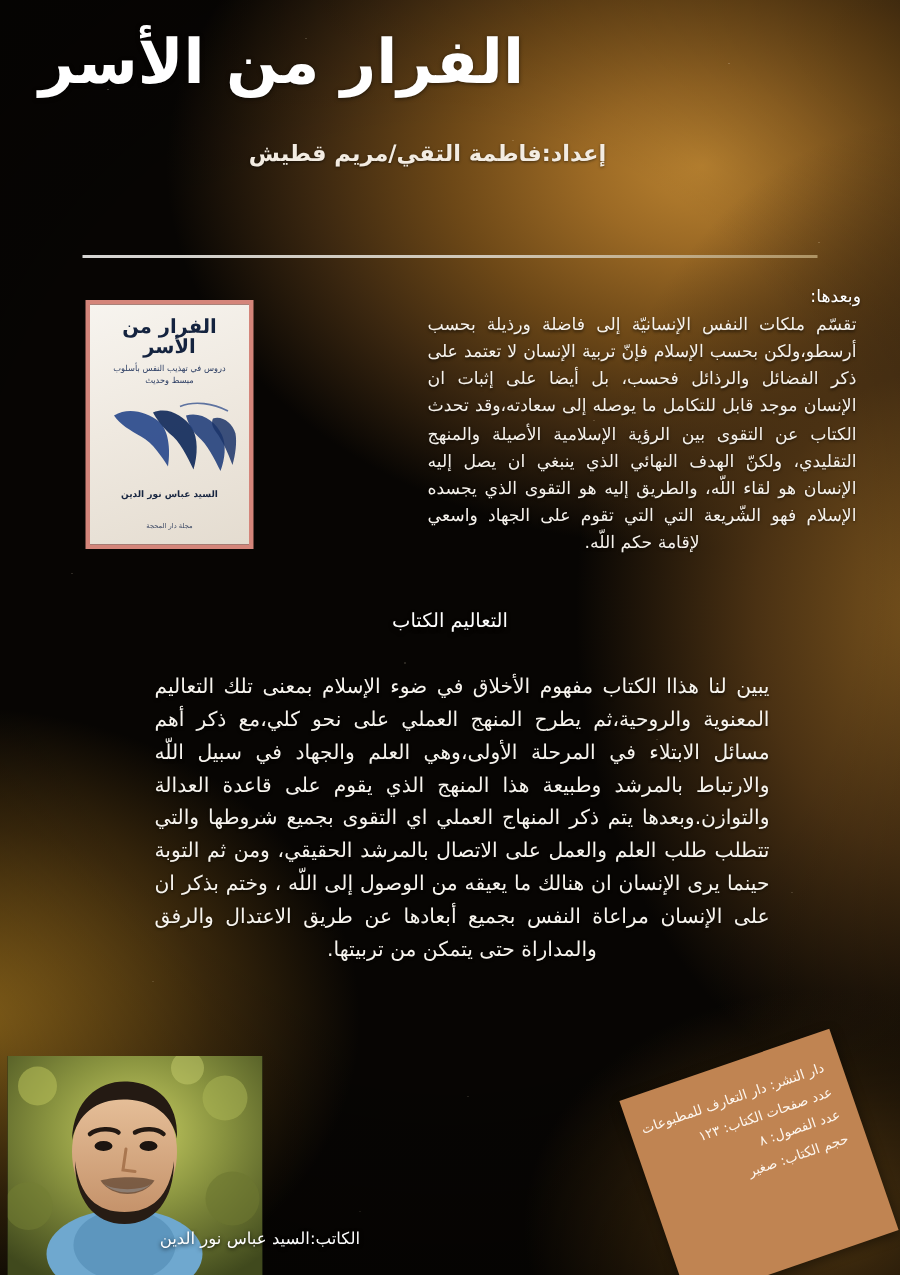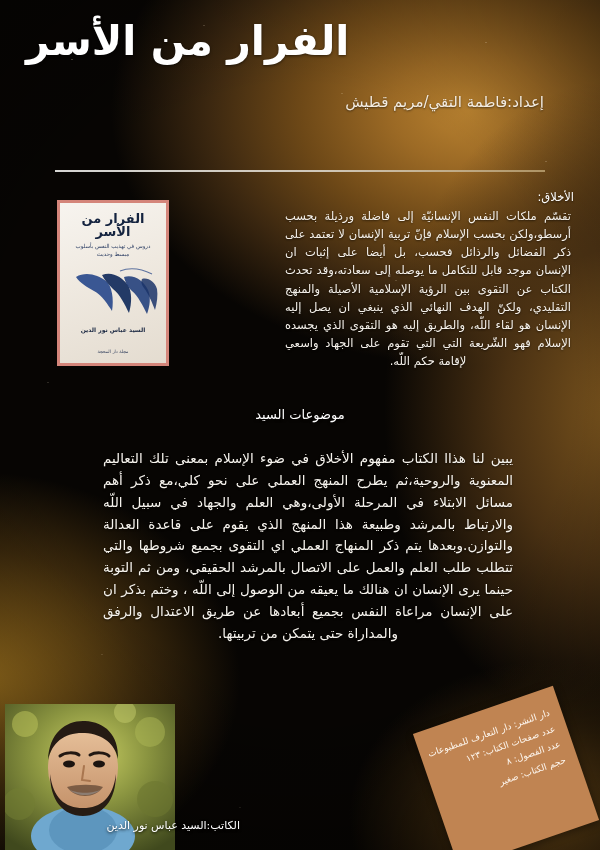--- a/index.html
+++ b/index.html
@@ -108,23 +108,24 @@
     text-align: left;
     direction: rtl;
     margin: 0;
     padding: 0 28px 0 0;
     text-shadow: 0 1px 3px rgba(0,0,0,.55);
   }
   .poster-credits {
     margin: 28px 30px 0 0;
     font-size: 15px;
     color: #f3ece2;
-    text-align: right;
+    text-align: center;
     direction: rtl;
     text-shadow: 0 1px 2px rgba(0,0,0,.5);
+    font-weight: bold;
   }
   .header-rule {
     position: absolute;
     top: 170px;
     left: 55px;
     width: 490px;
     height: 2px;
     background: linear-gradient(to right, #e8e8e6 0%, #d8d2c6 55%, #b49a6a 100%);
     opacity: .92;
   }
@@ -311,25 +312,25 @@
       <path d="M30 10 C40 6, 50 12, 56 20 C60 27, 60 38, 57 48 C53 40, 48 29, 41 24 C36 19, 32 14, 30 10 Z" fill="#18305f" opacity="0.95"></path>
       <path d="M52 12 C62 9, 72 16, 76 25 C79 32, 78 41, 75 49 C71 41, 66 31, 60 26 C55 21, 53 16, 52 12 Z" fill="#24407c" opacity="0.9"></path>
       <path d="M70 14 C76 12, 83 17, 85 24 C86 30, 85 38, 83 45 C80 37, 76 28, 72 23 C69 19, 69 16, 70 14 Z" fill="#1b3469" opacity="0.85"></path>
       <path d="M48 6 C58 2, 70 4, 80 9" stroke="#3a5590" stroke-width="1.1" fill="none" opacity="0.8"></path>
     </svg>
     <div class="cover-author">السيد عباس نور الدين</div>
     <div class="cover-pub">مجلة دار المحجة</div>
   </div>
 
   <div class="intro-block">
-    <div class="intro-heading">الأخلاق:</div>
+    <div class="intro-heading">وبعدها:</div>
     <p class="intro-body">تقسّم ملكات النفس الإنسانيّة إلى فاضلة ورذيلة بحسب أرسطو،ولكن بحسب الإسلام فإنّ تربية الإنسان لا تعتمد على ذكر الفضائل والرذائل فحسب، بل أيضا على إثبات ان الإنسان موجد قابل للتكامل ما يوصله إلى سعادته،وقد تحدث الكتاب عن التقوى بين الرؤية الإسلامية الأصيلة والمنهج التقليدي، ولكنّ الهدف النهائي الذي ينبغي ان يصل إليه الإنسان هو لقاء اللّه، والطريق إليه هو التقوى الذي يجسده الإسلام فهو الشّريعة التي التي تقوم على الجهاد واسعي لإقامة حكم اللّه.</p>
   </div>
 
-  <div class="topics-heading">موضوعات السيد</div>
+  <div class="topics-heading">التعاليم الكتاب</div>
   <div class="topics-body">يبين لنا هذاا الكتاب مفهوم الأخلاق في ضوء الإسلام بمعنى تلك التعاليم المعنوية والروحية،ثم يطرح المنهج العملي على نحو كلي،مع ذكر أهم مسائل الابتلاء في المرحلة الأولى،وهي العلم والجهاد في سبيل اللّه والارتباط بالمرشد وطبيعة هذا المنهج الذي يقوم على قاعدة العدالة والتوازن.وبعدها يتم ذكر المنهاج العملي اي التقوى بجميع شروطها والتي تتطلب طلب العلم والعمل على الاتصال بالمرشد الحقيقي، ومن ثم التوبة حينما يرى  الإنسان ان هنالك ما يعيقه من الوصول إلى اللّه ، وختم بذكر ان على الإنسان مراعاة النفس بجميع أبعادها عن طريق الاعتدال والرفق والمداراة حتى يتمكن من تربيتها.</div>
 
   <div class="author-photo">
     <svg width="170" height="146" viewBox="0 0 170 146">
       <defs>
         <radialGradient id="foliage" cx="50%" cy="35%" r="75%">
           <stop offset="0%" stop-color="#c9cf63"></stop>
           <stop offset="45%" stop-color="#8a9440"></stop>
           <stop offset="100%" stop-color="#40491d"></stop>
         </radialGradient>

